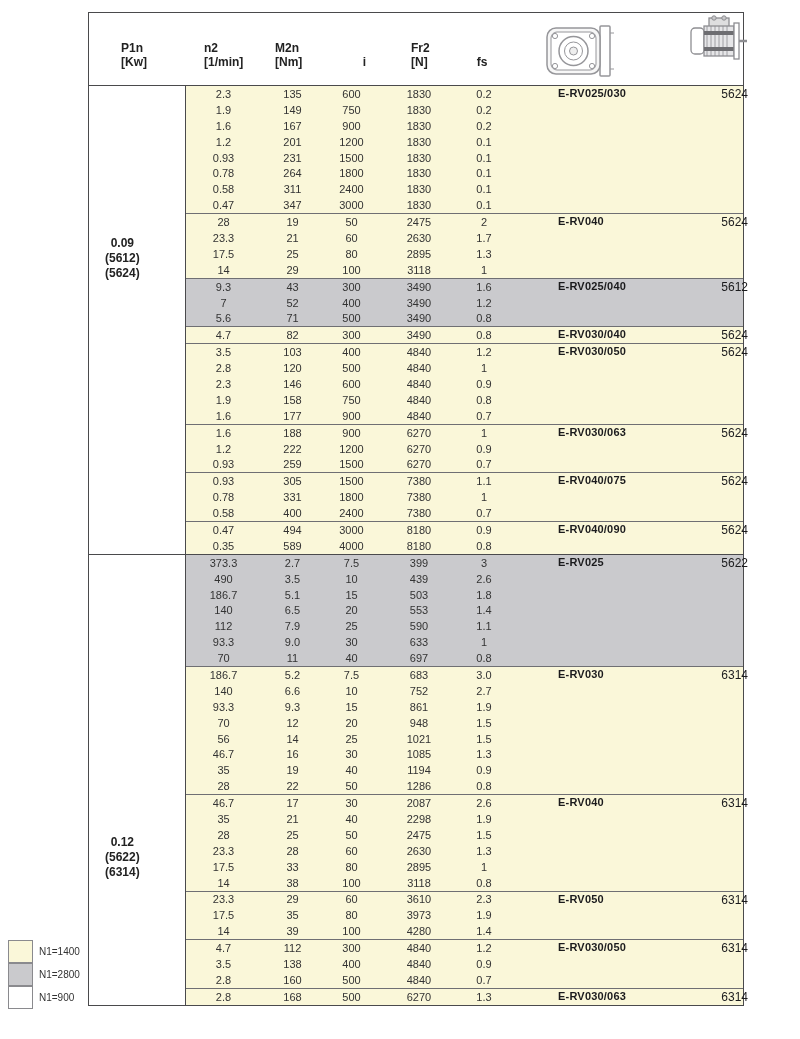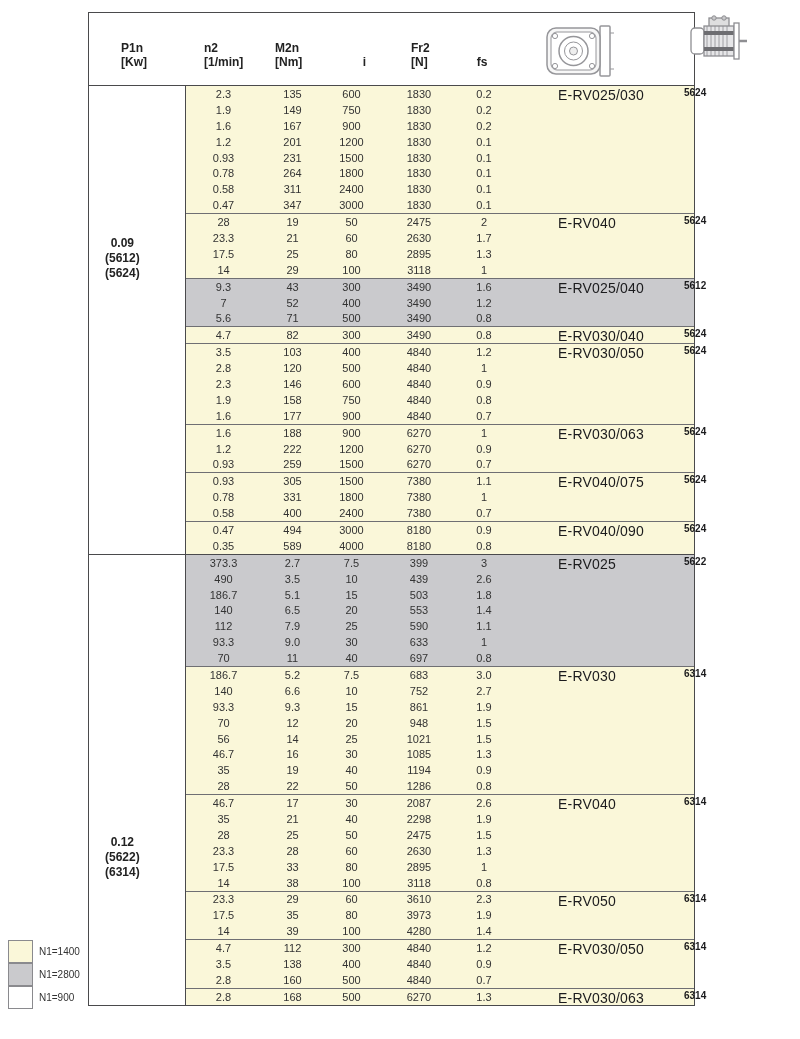--- a/index.html
+++ b/index.html
@@ -1,20 +1,20 @@
 <!DOCTYPE html>
 <html><head>
 <meta charset="utf-8">
 <style>
   html,body{margin:0;padding:0;background:#ffffff;}
   .page{position:relative;width:800px;height:1039px;background:#fff;
         font-family:"Liberation Sans",sans-serif;color:#2e2e30;overflow:hidden;}
 
   
-  .ratings-table{position:absolute;left:88px;top:12px;width:607px;
+  .ratings-table{position:absolute;left:88px;top:12px;width:656px;
                  border:1px solid #4a4a4c;background:#fff;box-sizing:border-box;}
 
   
   .thead{position:relative;height:72px;border-bottom:1px solid #4a4a4c;background:#fff;}
   .th{position:absolute;font-weight:bold;font-size:12px;line-height:14px;color:#222;}
   .th .unit{display:block;font-weight:bold;}
   .th-p1n{left:32px;top:28px;}
   .th-n2{left:115px;top:28px;}
   .th-m2n{left:186px;top:28px;}
   .th-i{left:248px;top:42px;width:55px;text-align:center;}
@@ -30,23 +30,23 @@
   .p1n-cell{width:97px;border-right:1px solid #4a4a4c;background:#fff;
             position:relative;flex:none;box-sizing:border-box;text-align:center;}
   .p1n-label{position:absolute;left:16px;font-size:12px;font-weight:bold;
              line-height:15px;color:#222;}
   .blocks{flex:1;}
   .block{position:relative;}
   .block + .block{border-top:1px solid #6f6f73;}
   .row{display:flex;height:15.9px;align-items:center;font-size:11px;color:#333;}
   .c{text-align:center;flex:none;}
   .c0{width:75px;} .c1{width:63px;} .c2{width:55px;} .c3{width:80px;} .c4{width:50px;}
-  .model{position:absolute;left:372px;top:1px;font-size:14px;font-weight:normal;color:#1b1b1d;letter-spacing:.2px;}
-  .motor{position:absolute;left:498px;top:1px;width:64px;text-align:left;
-         font-size:10px;font-weight:bold;color:#1b1b1d;}
+  .model{position:absolute;left:372px;top:1px;font-size:11px;font-weight:bold;color:#1b1b1d;letter-spacing:.2px;}
+  .motor{position:absolute;left:498px;top:1px;width:64px;text-align:right;
+         font-size:12px;font-weight:normal;color:#1b1b1d;}
 
   
   .legend{position:absolute;left:8px;top:940px;}
   .legend-item{display:flex;align-items:center;height:23px;}
   .swatch{width:25px;height:23px;border:1px solid #8a8a8e;box-sizing:border-box;
           margin-top:-1px;flex:none;}
   .legend-label{font-size:10px;color:#333;margin-left:6px;white-space:nowrap;text-align:center;}
 
   
   svg{display:block;}

